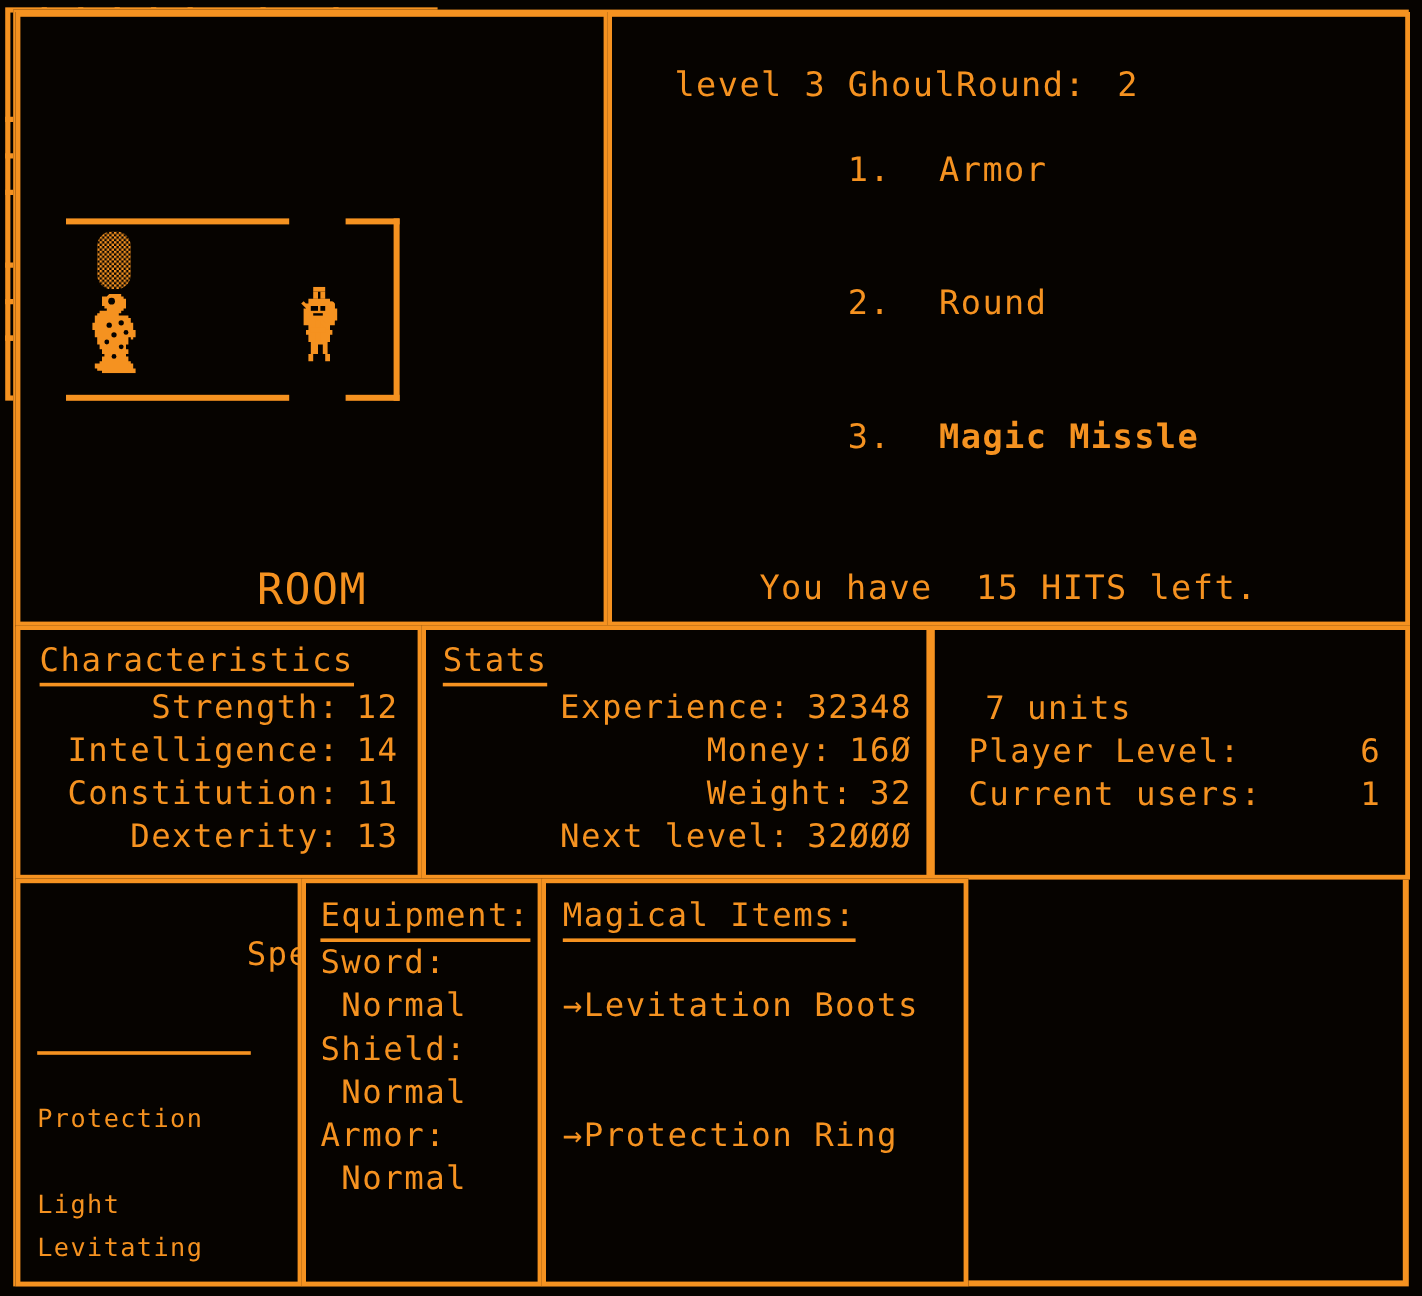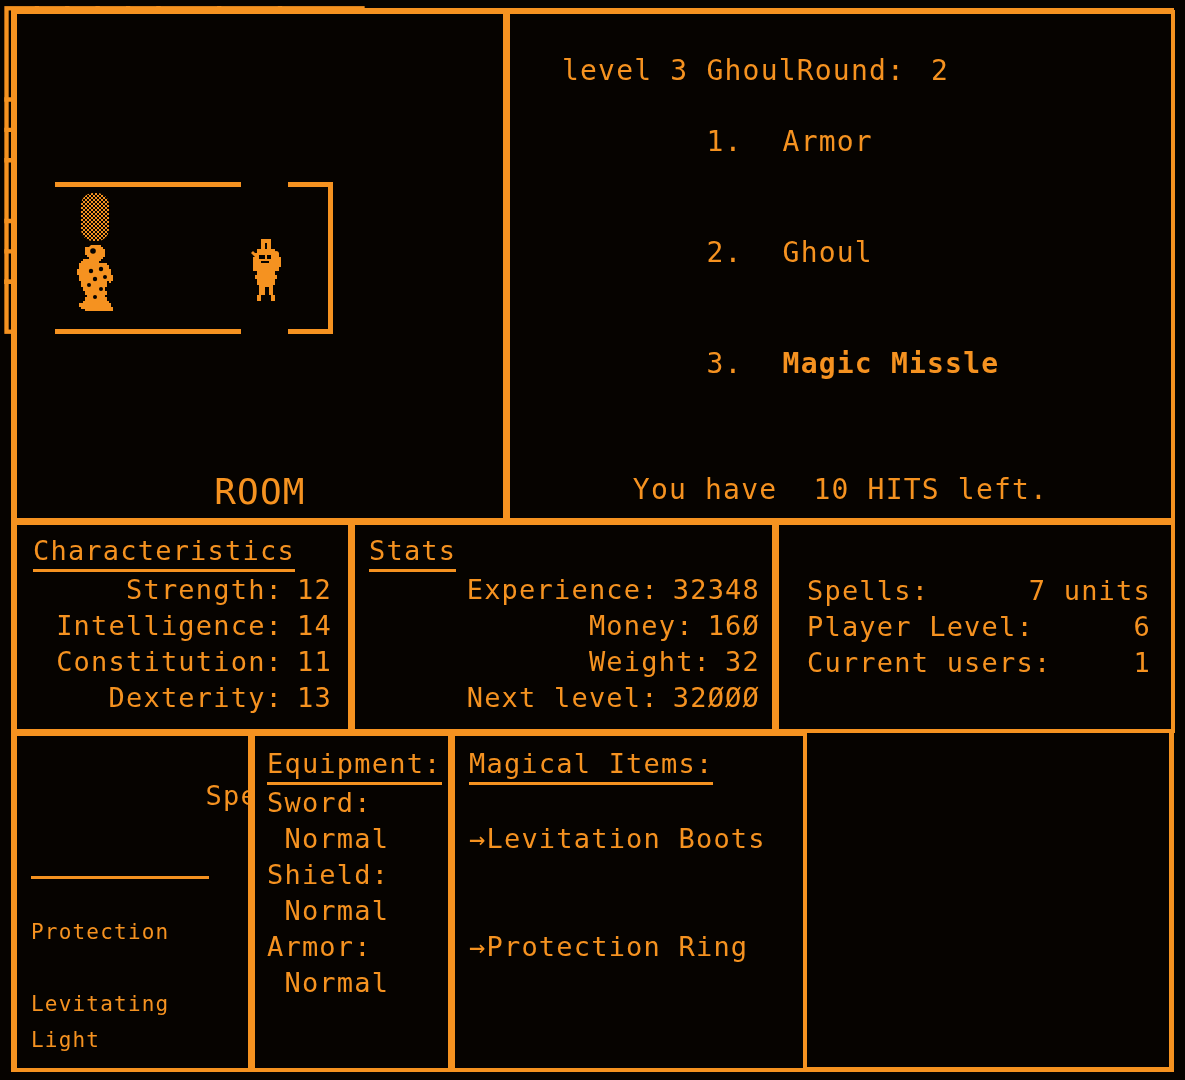--- a/index.html
+++ b/index.html
@@ -279,29 +279,29 @@
       <span id="round-wrap">
         <span class="line">Round:</span><span class="line" style="padding-left:26px;">2</span>
       </span>
     </div>
 
     <div id="spell-list">
       <div class="line">
         <span>1.</span><span style="padding-left:40px;">Armor</span>
       </div>
       <div class="line">
-        <span>2.</span><span style="padding-left:40px;">Ghoul</span>
+        <span>2.</span><span style="padding-left:40px;">Round</span>
       </div>
       <div class="line">
         <span>3.</span><span style="padding-left:40px;font-weight:bold;">Magic Missle</span>
       </div>
     </div>
 
     <div id="hits-line">
-      <span class="line">You have  10 HITS left.</span>
+      <span class="line">You have  15 HITS left.</span>
     </div>
   </div>
 
   <div id="characteristics-panel" class="frame">
     <div class="panel-body">
       <div>
         <span class="hdr">Characteristics</span>
       </div>
       <div class="row">
         <span class="lbl">Strength:</span>
@@ -342,21 +342,20 @@
       <div class="row left-lbl">
         <span class="lbl">Next level:</span>
         <span class="val">32ØØØ</span>
       </div>
     </div>
   </div>
 
   <div id="party-panel" class="frame">
     <div class="panel-body">
       <div class="row">
-        <span class="lbl">Spells:</span>
         <span class="val">7 units</span>
       </div>
       <div class="row">
         <span class="lbl">Player Level:</span>
         <span class="val">6</span>
       </div>
       <div class="row">
         <span class="lbl">Current users:</span>
         <span class="val">1</span>
       </div>
@@ -367,22 +366,22 @@
     <div class="panel-body">
       <div>
         <span class="hdr short-ul">
           <span>Spells On:</span>
           <span class="ul-bar" style="width:178px;"></span>
         </span>
       </div>
       <div class="blank"></div>
       <div class="line">Protection</div>
       <div class="blank"></div>
+      <div class="line">Light</div>
       <div class="line">Levitating</div>
-      <div class="line">Light</div>
     </div>
   </div>
 
   <div id="equipment-panel" class="frame">
     <div class="panel-body">
       <div>
         <span class="hdr">Equipment:</span>
       </div>
       <div class="line">Sword:</div>
       <div class="line"> Normal</div>

